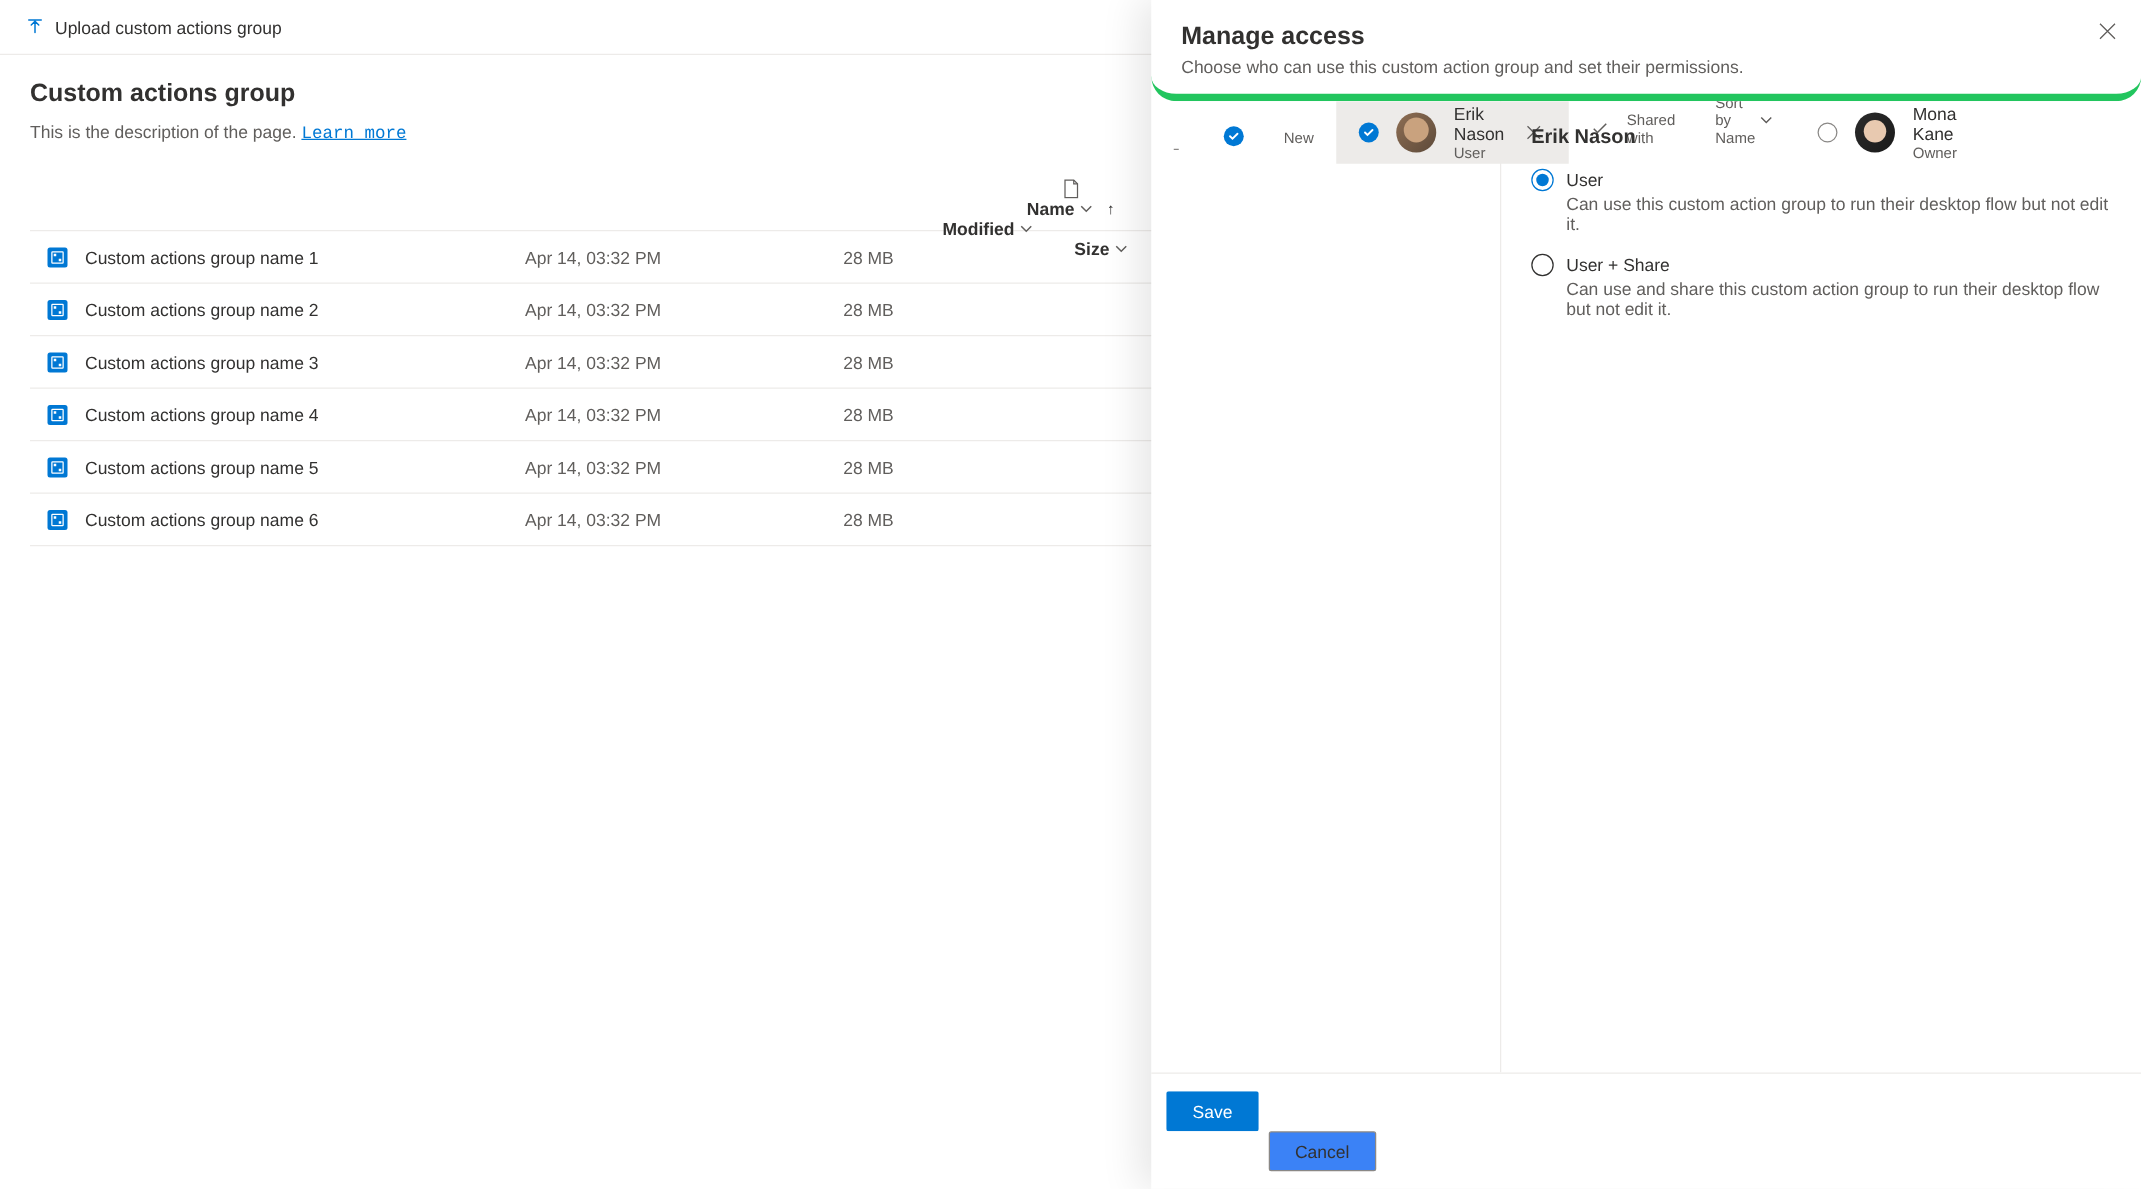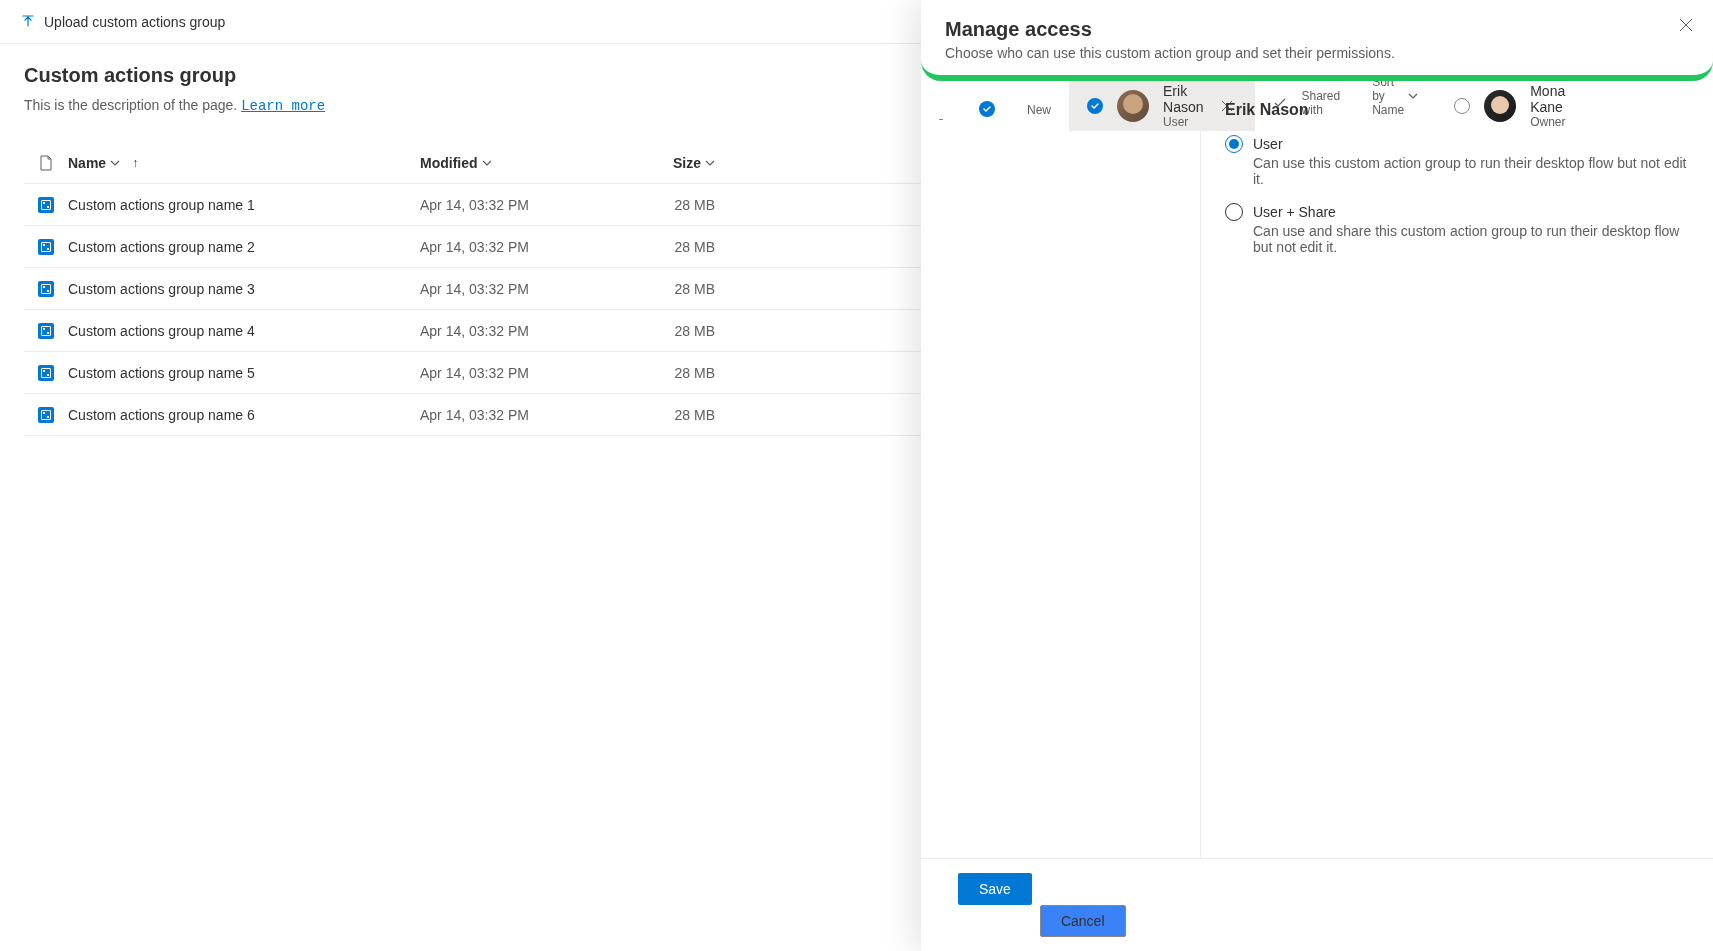--- a/index.html
+++ b/index.html
@@ -11,21 +11,21 @@
 .upload-icon { color: #0078d4; }
 
 
 .content { padding: 20px 24px; }
 .page-title { font-size: 20px; font-weight: 600; margin-bottom: 10px; }
 .page-desc { color: #605e5c; margin-bottom: 4px; }
 .learn-more { color: #0078d4; text-decoration: underline; cursor: pointer; font-family: Liberation Mono, monospace; }
 
 
 .table { margin-top: 28px; width: 100%; }
-.table-header { display: flex; align-items: center; height: 42px; border-bottom: 1px solid #edebe9; font-weight: 600; }
+.table-header { display: flex; align-items: center; height: 42px; border-bottom: 1px solid #edebe9; font-weight: 600; flex-direction: column; }
 .table-row { display: flex; align-items: center; height: 42px; border-bottom: 1px solid #edebe9; }
 .col-icon { width: 44px; display: flex; justify-content: center; }
 .col-name { flex: 1; max-width: 352px; padding-left: 0; }
 .col-modified { width: 205px; color: #605e5c; }
 .col-size { width: 90px; text-align: right; color: #605e5c; }
 .th { color: #323130; display: flex; align-items: center; gap: 4px; }
 .th.col-size { justify-content: flex-end; }
 .sort-icon { font-size: 10px; color: #605e5c; }
 .arrow-up { font-size: 12px; color: #323130; margin-left: 8px; }
 .file-icon-hdr { color: #605e5c; }
@@ -75,21 +75,21 @@
 .details-title { font-size: 16px; font-weight: 600; margin-bottom: 16px; }
 .perm-option { margin-bottom: 16px; }
 .perm-head { display: flex; align-items: center; gap: 10px; cursor: pointer; }
 .perm-radio { width: 18px; height: 18px; border-radius: 50%; border: 1px solid #323130; display: flex; align-items: center; justify-content: center; flex-shrink: 0; }
 .perm-radio.selected { border-color: #0078d4; }
 .perm-radio.selected::after { content:""; width: 10px; height: 10px; border-radius: 50%; background: #0078d4; }
 .perm-label { font-size: 14px; }
 .perm-desc { margin-left: 28px; color: #605e5c; font-size: 14px; margin-top: 2px; }
 
 
-.panel-footer { border-top: 1px solid #edebe9; padding: 14px 37px; display: flex; gap: 8px; }
+.panel-footer { border-top: 1px solid #edebe9; padding: 14px 12px; display: flex; gap: 8px; }
 .btn { height: 32px; padding: 0 20px; border-radius: 2px; font-size: 14px; cursor: pointer; border: 1px solid transparent; }
 .btn-primary { background: #0078d4; color: #fff; }
 .btn-secondary { background: #3b82f6; border-color: #8a8886; color: #323130; margin-top: 32px; }
 
 svg { display: block; }
 </style>
 </head>
 <body>
 
 <div class="topbar">

